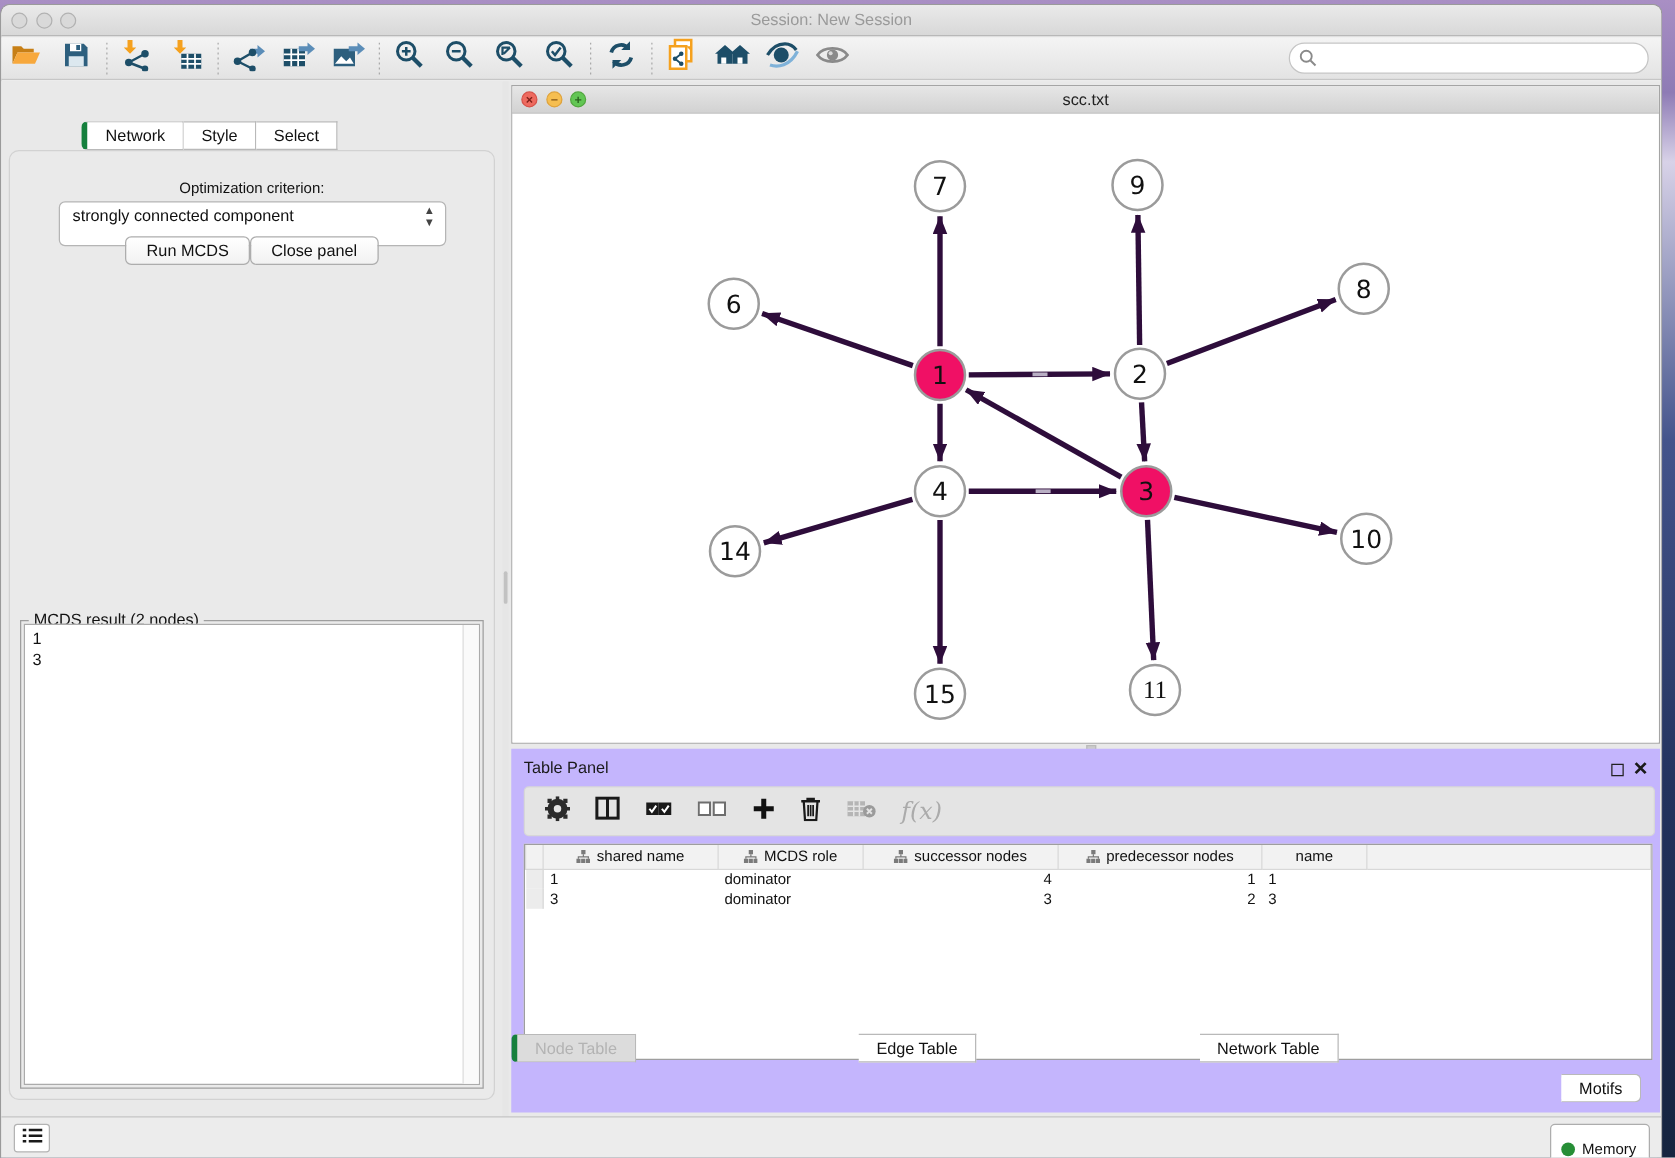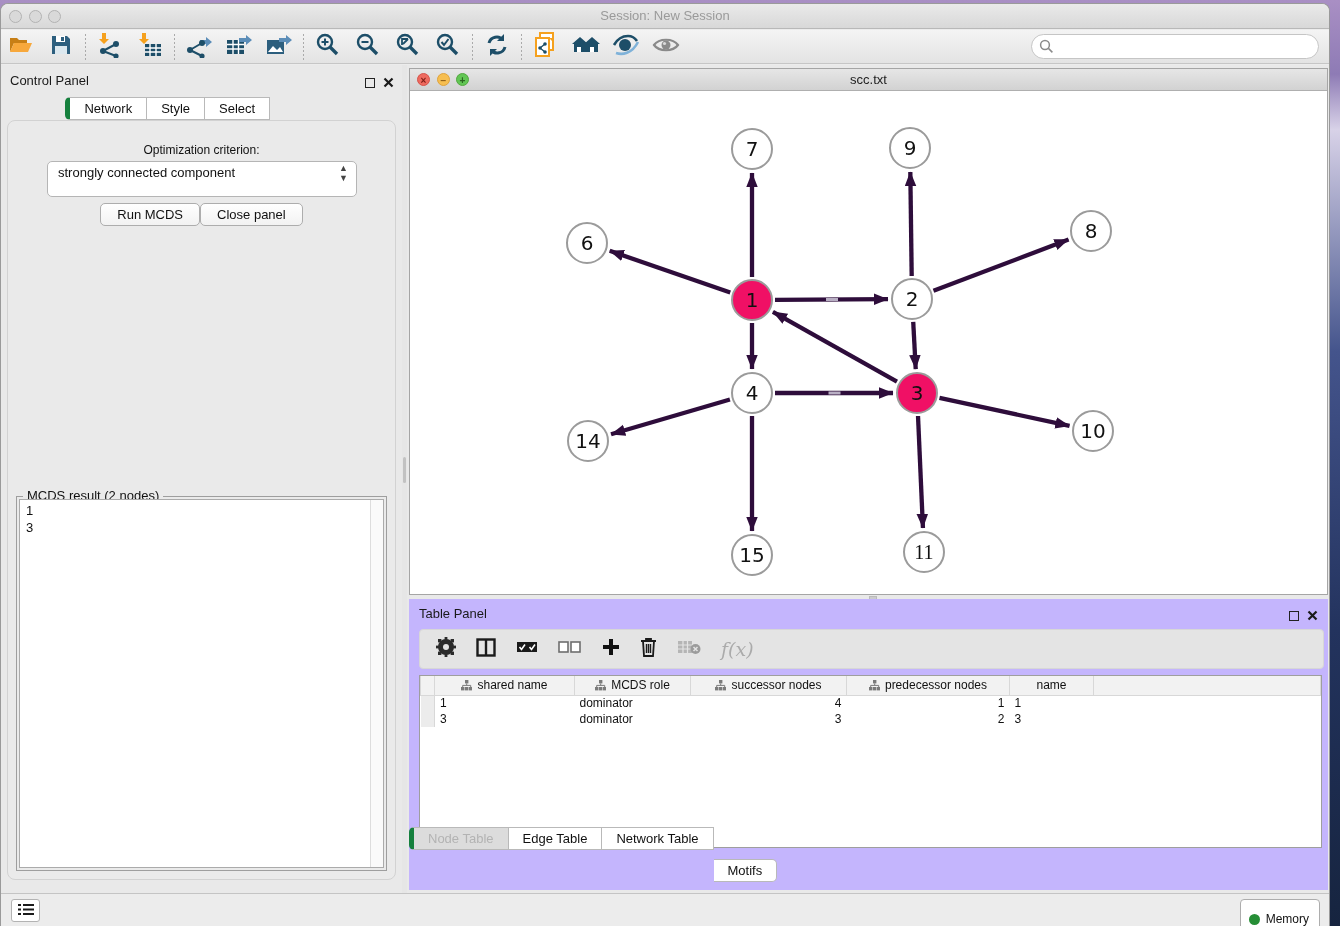--- a/index.html
+++ b/index.html
@@ -48,21 +48,21 @@
   .tab:first-child { border-left:5px solid #15803d; border-radius:5px 0 0 5px; }
   .tab:last-child { border-radius:0 5px 5px 0;margin-top:32px; }
   .tab.active { background:#DCDCDC; color:#B3B3B3; }
   .tab-pane { position:absolute; left:6px; top:55px; right:6px; bottom:13px;
     background:#EAEAEA; border:1px solid #D2D2D2; border-radius:8px; }
   .opt-label { position:absolute; left:0; right:0; top:22px; text-align:center; font-size:12px; color:#111; }
   .criterion { position:absolute; left:39px; top:40px; width:310px; height:36px;
     background:#FFF; border:1px solid #B5B5B5; border-radius:5px;
     font-size:13px; line-height:21px; padding-left:10px; color:#111; }
   .criterion .updown { position:absolute; right:8px; top:1px; font-size:9px; color:#444; line-height:10px; text-align:center; }
-  .btn-row { position:absolute; left:0; right:0; top:82px; display:flex; justify-content:center; }
+  .btn-row { position:absolute; left:0; right:0; top:68px; display:flex; justify-content:center; }
   .pbtn { height:23px; padding:0 16px; background:linear-gradient(#FFF,#F2F2F2);
     border:1px solid #ADADAD; border-radius:5px; font-size:13px; color:#111; }
   .result-box { position:absolute; left:8px; right:8px; top:375px; bottom:8px;
     border:1px solid #9E9E9E; }
   .result-legend { position:absolute; left:6px; top:-9px; background:#EAEAEA;
     padding:0 4px; font-size:13px; color:#111; }
   .result-area { position:absolute; left:2px; top:2px; right:2px; bottom:2px;
     background:#FFF; border:1px solid #ABABAB; font-size:13px; line-height:17px;
     padding:2px 0 0 6px; color:#111; }
   .result-scroll { position:absolute; right:0; top:0; bottom:0; width:13px;
@@ -104,21 +104,21 @@
   .fx { font-family:"DejaVu Serif", serif; font-style:italic; font-size:19px; color:#ABABAB; }
   .tp-table-wrap { position:absolute; left:10px; top:76px; right:6px; bottom:42px;
     background:#FFF; border:1px solid #9E9E9E; overflow:hidden; }
   table.data { border-collapse:collapse; width:100%; table-layout:fixed; font-size:12px; }
   table.data th { height:19px; background:#F2F2F2; border:1px solid #D8D8D8; border-top:none;
     font-weight:normal; color:#111;margin-top:36px; }
   table.data th .hwrap { display:flex; align-items:center; justify-content:center; gap:5px; }
   table.data td { height:16px; padding:0 5px; color:#111; }
   td.num { text-align:right; }
   .rowhdr { background:#ECECEC; border-right:1px solid #D8D8D8; }
-  .tp-tabs { position:absolute; left:0; right:15px; bottom:8px; display:flex; justify-content:flex-start; }
+  .tp-tabs { position:absolute; left:0; right:15px; bottom:8px; display:flex; justify-content:space-between; }
 
   
   .statusbar { position:absolute; left:0; right:0; bottom:0; height:33px;
     background:#ECECEC; border-top:1px solid #C4C4C4; }
   .list-btn { position:absolute; left:10px; top:5px; width:29px; height:23px;
     background:#FFF; border:1px solid #B3B3B3; border-radius:3px;
     display:flex; align-items:center; justify-content:center; }
   .memory-btn { position:absolute; right:9px; top:5px; height:40px; padding:0 10px 0 8px;
     background:#FFF; border:1px solid #ADADAD; border-radius:4px;
     display:flex; align-items:center; gap:6px; font-size:12px; color:#111; }
@@ -288,30 +288,20 @@
         <svg width="15" height="15" viewBox="0 0 15 15">
             <circle cx="6" cy="6" r="4.4" stroke="#8A8A8A" stroke-width="1.5" fill="none"></circle>
             <path d="M9.4 9.4l4 4" stroke="#8A8A8A" stroke-width="1.5"></path>
           </svg></span>
     </div>
   </div>
 
   <div class="main">
 
     <div class="control-panel">
-      <div class="panel-header">
-        <span class="panel-title">Control Panel</span>
-        <span class="panel-icons">
-          <span class="float-box icon"></span>
-          <span class="icon">
-            <svg width="11" height="11" viewBox="0 0 11 11">
-                <path d="M1.5 1.5l8 8M9.5 1.5l-8 8" stroke="#1A1A1A" stroke-width="2.2"></path>
-              </svg></span>
-        </span>
-      </div>
       <div class="tabs-row">
         <div class="tab">Network</div>
         <div class="tab">Style</div>
         <div class="tab">Select</div>
         <div class="tab active">MCDS</div>
       </div>
       <div class="tab-pane">
         <div class="opt-label">Optimization criterion:</div>
         <div class="criterion">
           <span>strongly connected component</span>

